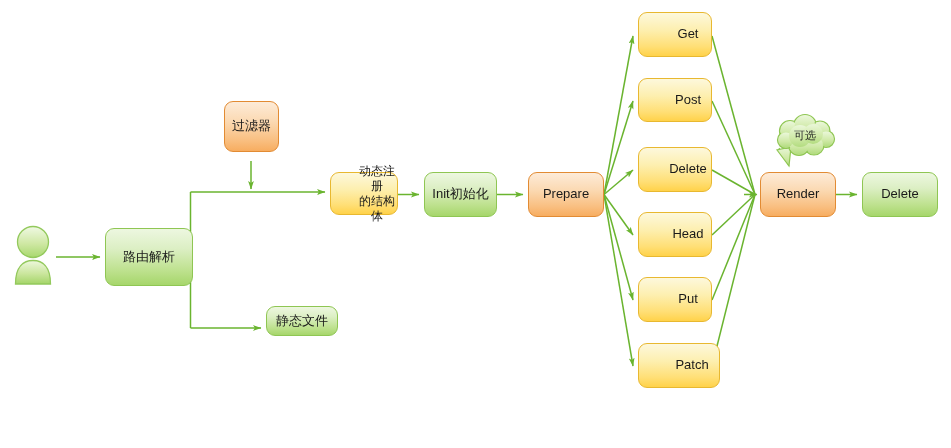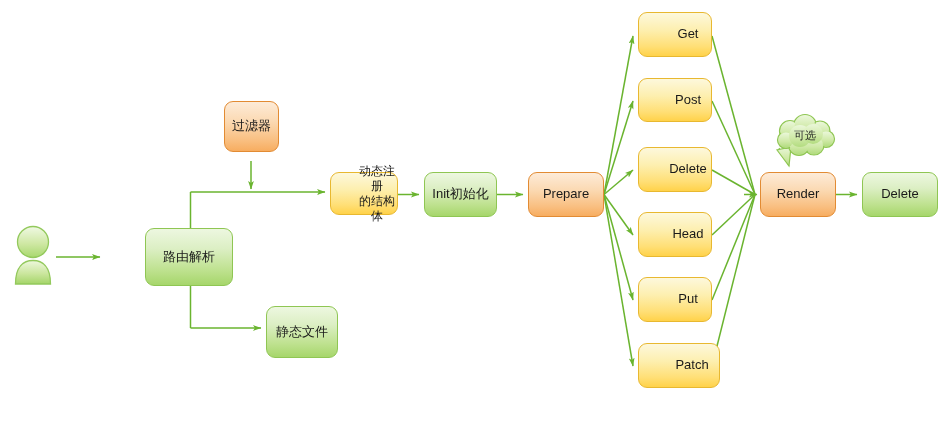--- a/index.html
+++ b/index.html
@@ -162,29 +162,29 @@
         <circle cx="826" cy="139" r="7.4"></circle>
         <circle cx="814" cy="145" r="8.9"></circle>
         <circle cx="799" cy="145" r="9.4"></circle>
         <circle cx="786" cy="140" r="7.4"></circle>
         <circle cx="800" cy="136" r="11"></circle>
         <circle cx="813" cy="134" r="10"></circle>
       </g>
     </g>
   </svg>
 
-  <div class="node node-green" style="left:105px; top:228px; width:88px; height:58px;margin-left:40px;">
+  <div class="node node-green" style="left:105px; top:228px; width:88px; height:58px;">
     <span>路由解析</span>
   </div>
 
   <div class="node node-orange" style="left:224px; top:101px; width:55px; height:51px;">
     <span>过滤器</span>
   </div>
 
-  <div class="node node-green" style="left:266px; top:306px; width:72px; height:52px;">
+  <div class="node node-green" style="left:266px; top:306px; width:72px; height:30px;">
     <span>静态文件</span>
   </div>
 
   <div class="node node-yellow" style="left:330px; top:172px; width:68px; height:43px; font-size:12px;">
     <span>
       <span class="node-line2">动态注册</span>
       <span class="node-line2">的结构体</span>
     </span>
   </div>
 

